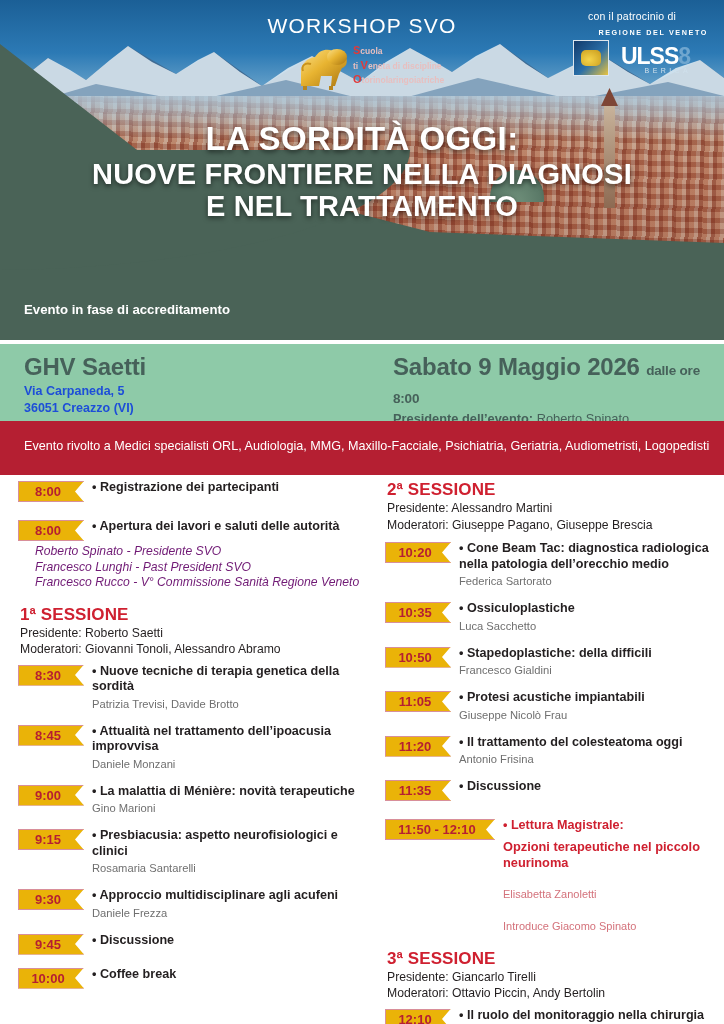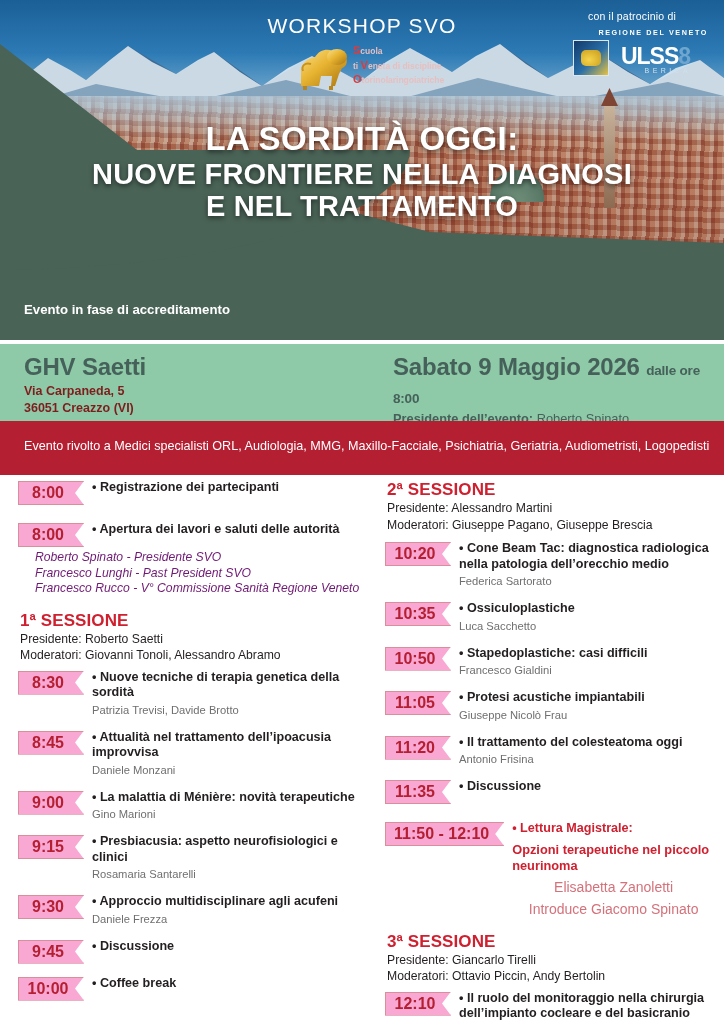--- a/index.html
+++ b/index.html
@@ -95,21 +95,21 @@
     position:absolute;left:24px;top:27px;color:#ffffff;font-size:13.2px;font-weight:700;
   }
   .rule{position:absolute;left:0;top:340px;width:724px;height:4px;background:#ffffff;}
 
   
   .venue{
     position:absolute;left:0;top:344px;width:724px;height:77px;background:#8ecaa8;
   }
   .venue-left{position:absolute;left:24px;top:9px;}
   .venue-name{font-size:24px;font-weight:800;color:#46615a;letter-spacing:-.2px;}
-  .venue-addr{font-size:12.5px;font-weight:700;color:#7f1d1d;line-height:17px;margin-top:2px;}
+  .venue-addr{font-size:12.5px;font-weight:700;color:#1d4ed8;line-height:17px;margin-top:2px;}
   .venue-right{position:absolute;left:393px;top:9px;}
   .v-date{font-size:24px;font-weight:800;color:#46615a;letter-spacing:-.2px;}
   .v-date .small{font-size:13.5px;font-weight:700;}
   .v-row{font-size:12.8px;color:#46615a;line-height:18px;margin-top:1px;}
   .v-row b{font-weight:800;}
   .v-row span{font-weight:400;}
 
   
   .audience{
     position:absolute;left:0;top:421px;width:724px;height:54px;background:#b51f32;
@@ -120,22 +120,22 @@
 
   
   .program{position:absolute;left:0;top:480px;width:724px;height:544px;}
   .col{position:absolute;top:0;}
   .col-left{left:18px;width:350px;}
   .col-right{left:385px;width:330px;}
 
   .entry{display:flex;align-items:flex-start;margin-bottom:3px;}
   .time{
     flex:0 0 auto;position:relative;
-    background:#f9a8d4;border:1px solid #d88f9a;
-    color:#b51f32;font-weight:800;font-size:16px;
+    background:#eab308;border:1px solid #d88f9a;
+    color:#b51f32;font-weight:800;font-size:13px;
     padding:2px 14px 2px 8px;margin-top:1px;
     min-width:42px;text-align:center;
     clip-path:polygon(0 0,100% 0,calc(100% - 9px) 50%,100% 100%,0 100%);
   }
   .time.wide{min-width:86px;}
   .entry-body{flex:1 1 auto;padding-left:8px;}
   .etitle{font-size:12.6px;font-weight:800;color:#231f20;line-height:15.5px;}
   .etitle:before{content:"• ";}
   .espk{font-size:11.2px;color:#6f6f6f;line-height:15px;margin-top:2px;}
 
@@ -144,21 +144,21 @@
   .session{margin:14px 0 5px 2px;}
   .session-h{font-size:17px;font-weight:800;color:#cf2030;letter-spacing:.1px;}
   .session-sub{font-size:12.2px;color:#231f20;line-height:15.5px;margin-top:1px;}
 
   .spacer-sm{height:9px;}
   .spacer-md{height:14px;}
 
   
   .lm .etitle{color:#cf2030;}
   .lm .lm-sub{font-size:12.8px;font-weight:800;color:#cf2030;line-height:16px;margin-top:5px;}
-  .lm .lm-spk{font-size:14px;color:#d4727b;line-height:17px;margin-top:5px;text-align:center;}
+  .lm .lm-spk{font-size:11px;color:#d4727b;line-height:17px;margin-top:15px;}
 </style>
 </head>
 <body>
 
 <div class="poster">
 
   <div class="hero">
     <div class="sky"></div>
 
     <svg class="mtn" viewBox="0 0 724 275" preserveAspectRatio="none">
@@ -356,21 +356,21 @@
         <div class="entry-body">
           <div class="etitle">Ossiculoplastiche</div>
           <div class="espk">Luca Sacchetto</div>
         </div>
       </div>
       <div class="spacer-sm"></div>
 
       <div class="entry">
         <div class="time">10:50</div>
         <div class="entry-body">
-          <div class="etitle">Stapedoplastiche: casi difficili</div>
+          <div class="etitle">Stapedoplastiche: della difficili</div>
           <div class="espk">Francesco Gialdini</div>
         </div>
       </div>
       <div class="spacer-sm"></div>
 
       <div class="entry">
         <div class="time">11:05</div>
         <div class="entry-body">
           <div class="etitle">Protesi acustiche impiantabili</div>
           <div class="espk">Giuseppe Nicolò Frau</div>

